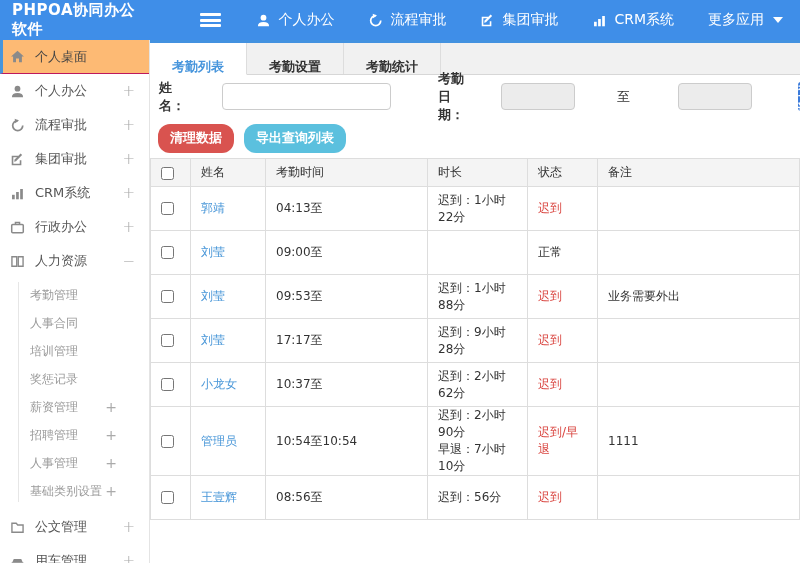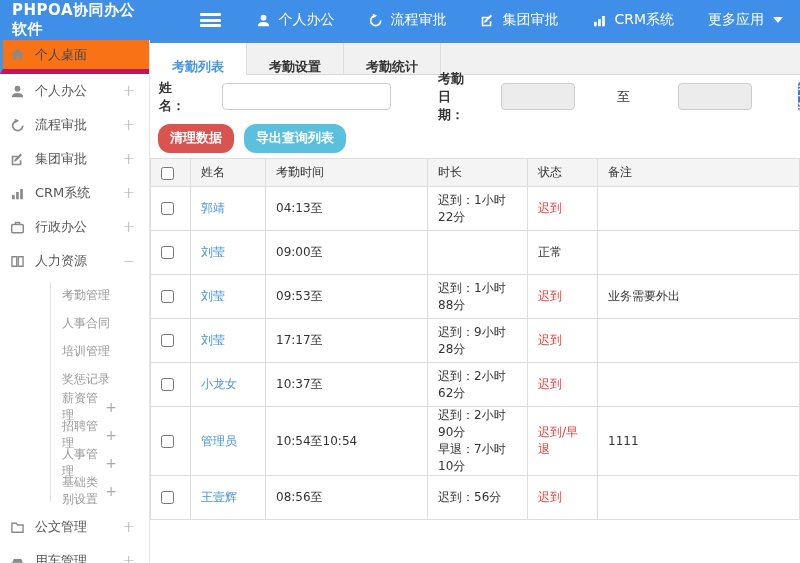--- a/index.html
+++ b/index.html
@@ -21,23 +21,23 @@
 
   
   .layout { display: flex; height: 523px; }
 
   
   .sidebar { width: 150px; background: #fff; border-right: 1px solid #e4e4e4; overflow: hidden; flex: none; }
   .side-item { height: 34px; display: flex; align-items: center; padding: 0 14px 0 10px;
     font-size: 13px; color: #555; cursor: pointer; }
   .side-item .s-icon { width: 16px; margin-right: 9px; color: #8a8a8a; display: flex; flex: none; }
   .side-item .expander { margin-left: auto; color: #aaa; font-size: 15px; font-weight: 300; }
-  .side-item.active { background: #f97316; border-left: 3px solid #4795dc; border-bottom: 5px solid #be185d;
+  .side-item.active { background: #fdba74; border-left: 3px solid #4795dc; border-bottom: 1px solid #be185d;
     color: #444; padding-left: 7px; }
-  .sub-list { position: relative; padding: 3px 0 5px 0; margin-left: 32px; }
+  .sub-list { position: relative; padding: 3px 0 5px 0; }
   .sub-list:before { content: ""; position: absolute; left: 18px; top: 4px; bottom: 8px; width: 1px; background: #e6e6e6; }
   .sub-item { height: 28px; display: flex; align-items: center; padding: 0 32px 0 30px;
     font-size: 12px; color: #9a9a9a; cursor: pointer; }
   .sub-item .expander { margin-left: auto; color: #aaa; font-size: 14px; }
 
   
   .content { flex: 1; border-top: 3px solid #4392e0; background: #fff; overflow: hidden; }
   .tabbar { height: 32px; background: #f1f1f1; border-bottom: 1px solid #d7d7d7; display: flex; }
   .tab { padding: 8px 22px; line-height: 31px; font-size: 13px; font-weight: bold; color: #333;
     border-right: 1px solid #ddd; cursor: pointer; background: #f1f1f1; }

